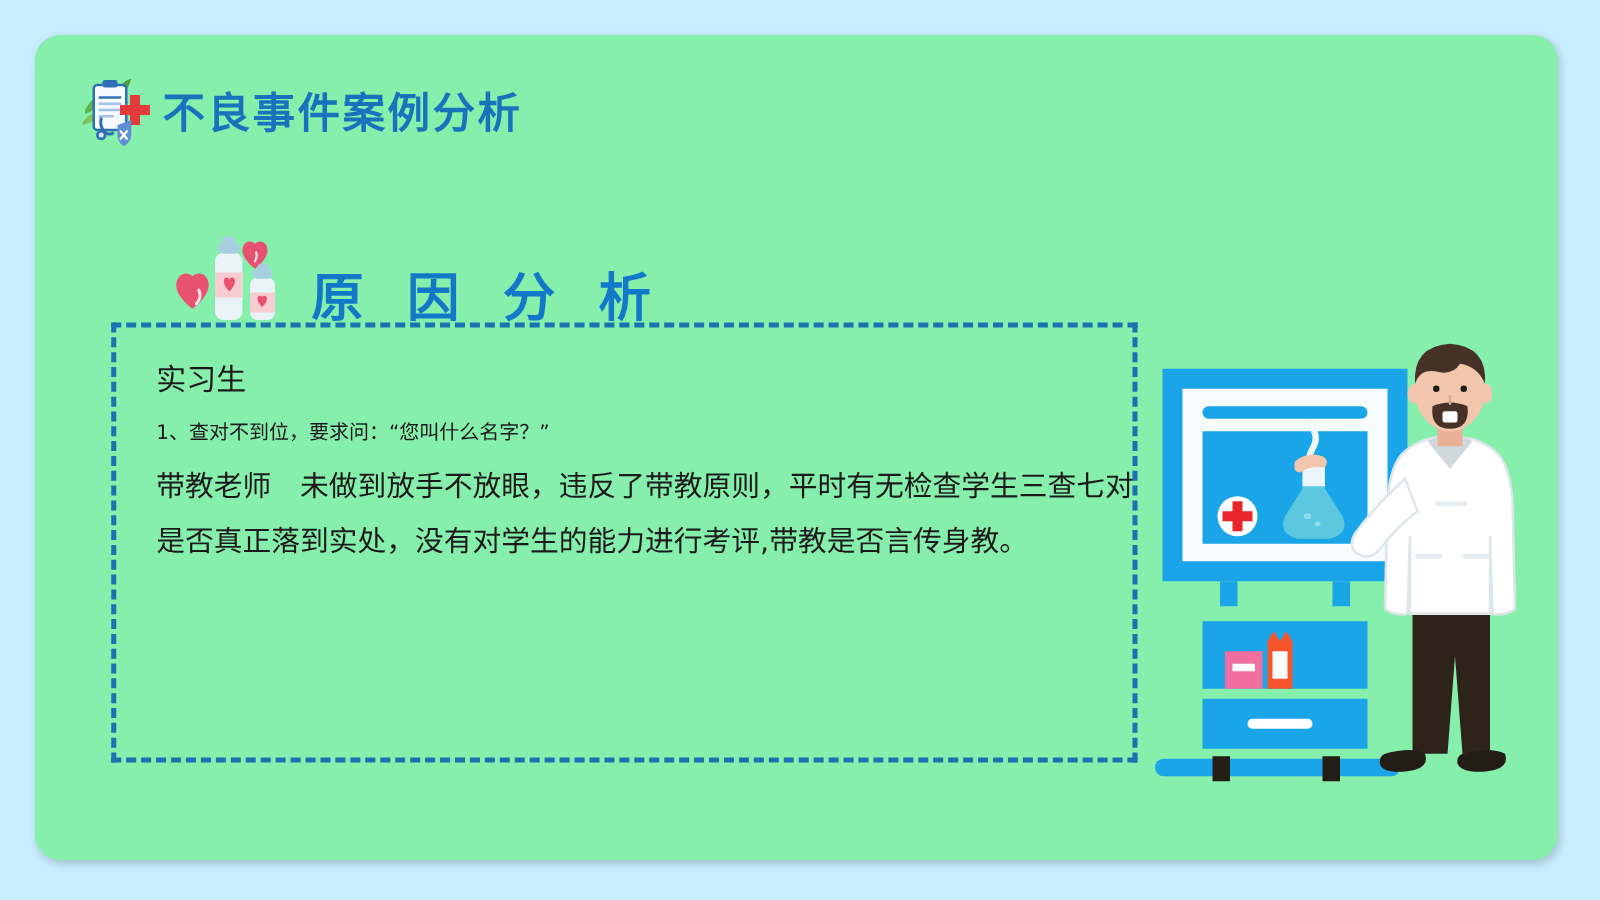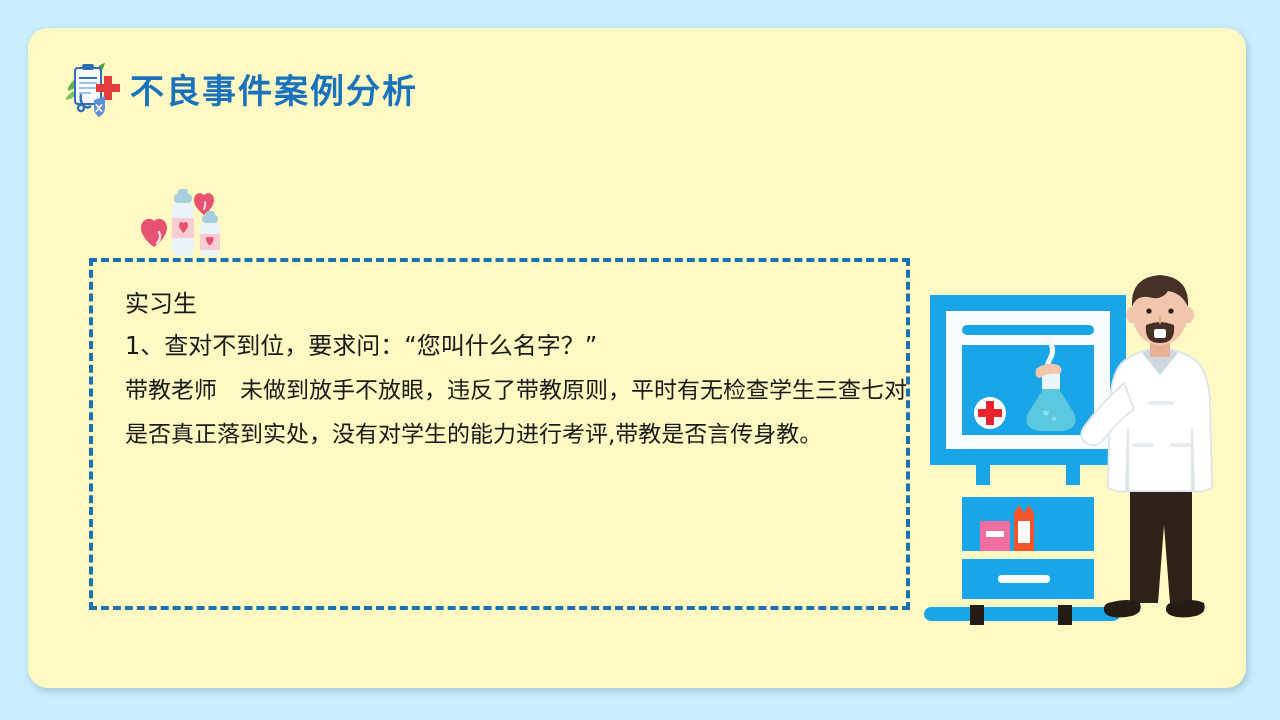--- a/index.html
+++ b/index.html
@@ -20,21 +20,21 @@
     height: 720px;
     background: #c9eefd;
   }
 
   .card {
     position: absolute;
     left: 28px;
     top: 28px;
     width: 1218px;
     height: 660px;
-    background: #fef9c3;
+    background: #86efac;
     border-radius: 20px;
     box-shadow: 2px 3px 7px rgba(80,100,120,0.30);
     overflow: hidden;
   }
 
   
   .title-row {
     position: absolute;
     left: 30px;
     top: 32px;
@@ -93,21 +93,21 @@
     box-sizing: border-box;
   }
   .body-text {
     position: absolute;
     left: 97px;
     top: 256px;
     width: 790px;
   }
   .line {
     color: #1a1a1a;
-    font-size: 24px;
+    font-size: 16px;
     line-height: 44px;
     white-space: nowrap;
   }
   .line.small {
     font-size: 24px;
     line-height: 40px;
   }
   .line.wrapline {
     white-space: normal;
     font-size: 23px;
@@ -173,20 +173,21 @@
           <rect x="60" y="13" width="10" height="7" rx="3" fill="#a8cfe0"></rect>
           <path d="M61 49 C61 46 64 45 65.5 47.5 C67 45 70 46 70 49 C70 53 65.5 57 65.5 57 C65.5 57 61 53 61 49 Z" fill="#e75271"></path>
 
           <rect x="82" y="46" width="20" height="34" rx="6" fill="#e9f3f8"></rect>
           <rect x="82" y="58" width="20" height="16" fill="#f7ccd3"></rect>
           <rect x="84" y="39" width="16" height="8" rx="4" fill="#a8cfe0"></rect>
           <rect x="88" y="35" width="9" height="6" rx="3" fill="#a8cfe0"></rect>
           <path d="M88 63 C88 60.5 90.5 59.8 91.8 61.8 C93 59.8 95.6 60.5 95.6 63 C95.6 66.3 91.8 69.5 91.8 69.5 C91.8 69.5 88 66.3 88 63 Z" fill="#e75271"></path>
         </svg>
       </div>
+      <div class="section-text">原 因 分 析</div>
     </div>
 
     <div class="dashed-box"></div>
 
     <div class="body-text">
       <div class="line small">实习生</div>
       <div class="line">1、查对不到位，要求问：“您叫什么名字？”</div>
       <div class="line wrapline">带教老师　未做到放手不放眼，违反了带教原则，平时有无检查学生三查七对是否真正落到实处，没有对学生的能力进行考评,带教是否言传身教。</div>
     </div>
 

